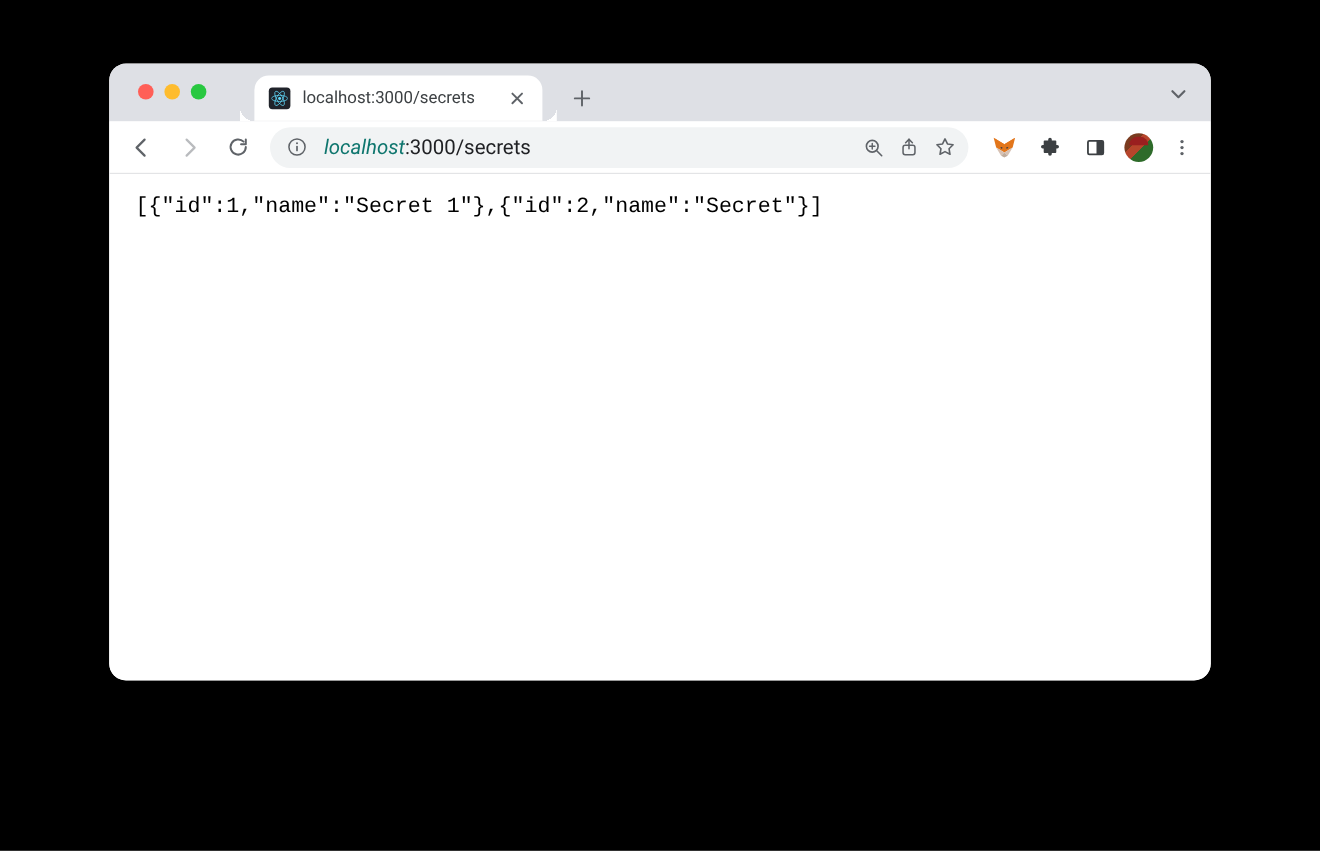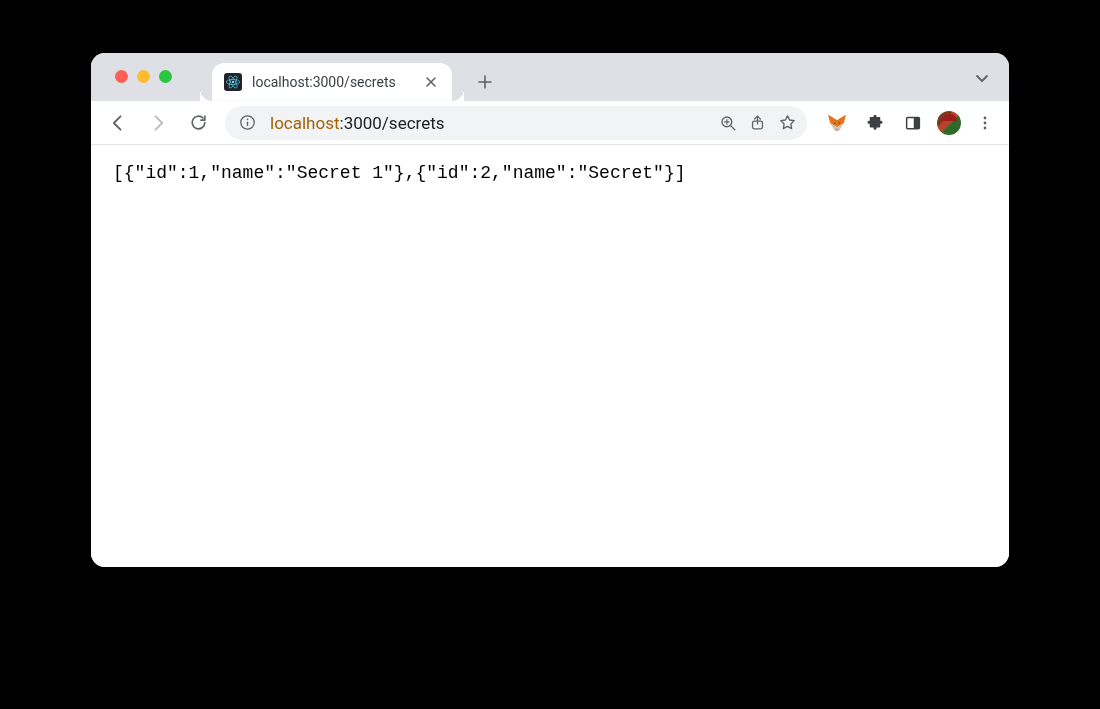--- a/index.html
+++ b/index.html
@@ -123,21 +123,21 @@
       margin: 0 6px 0 4px;
       gap: 14px;
     }
     .omnibox .lock { color: #5f6368; display:flex; align-items:center; }
     .omnibox .url {
       flex: 1;
       font-size: 17px;
       color: #202124;
       white-space: nowrap;
     }
-    .omnibox .url .dim { color: #a16207; }
+    .omnibox .url .dim { color: #0f766e; font-style: italic; }
     .omnibox-actions { display:flex; align-items:center; gap: 12px; }
     .omnibox-actions .ico { color:#5f6368; display:flex; cursor:pointer; }
 
     .ext-group { display:flex; align-items:center; gap: 10px; margin-left: 4px; }
     .ext-btn {
       width: 28px; height: 28px;
       display:flex; align-items:center; justify-content:center;
       color:#5f6368; cursor:pointer;
     }
     .ext-fox { position: relative; }

